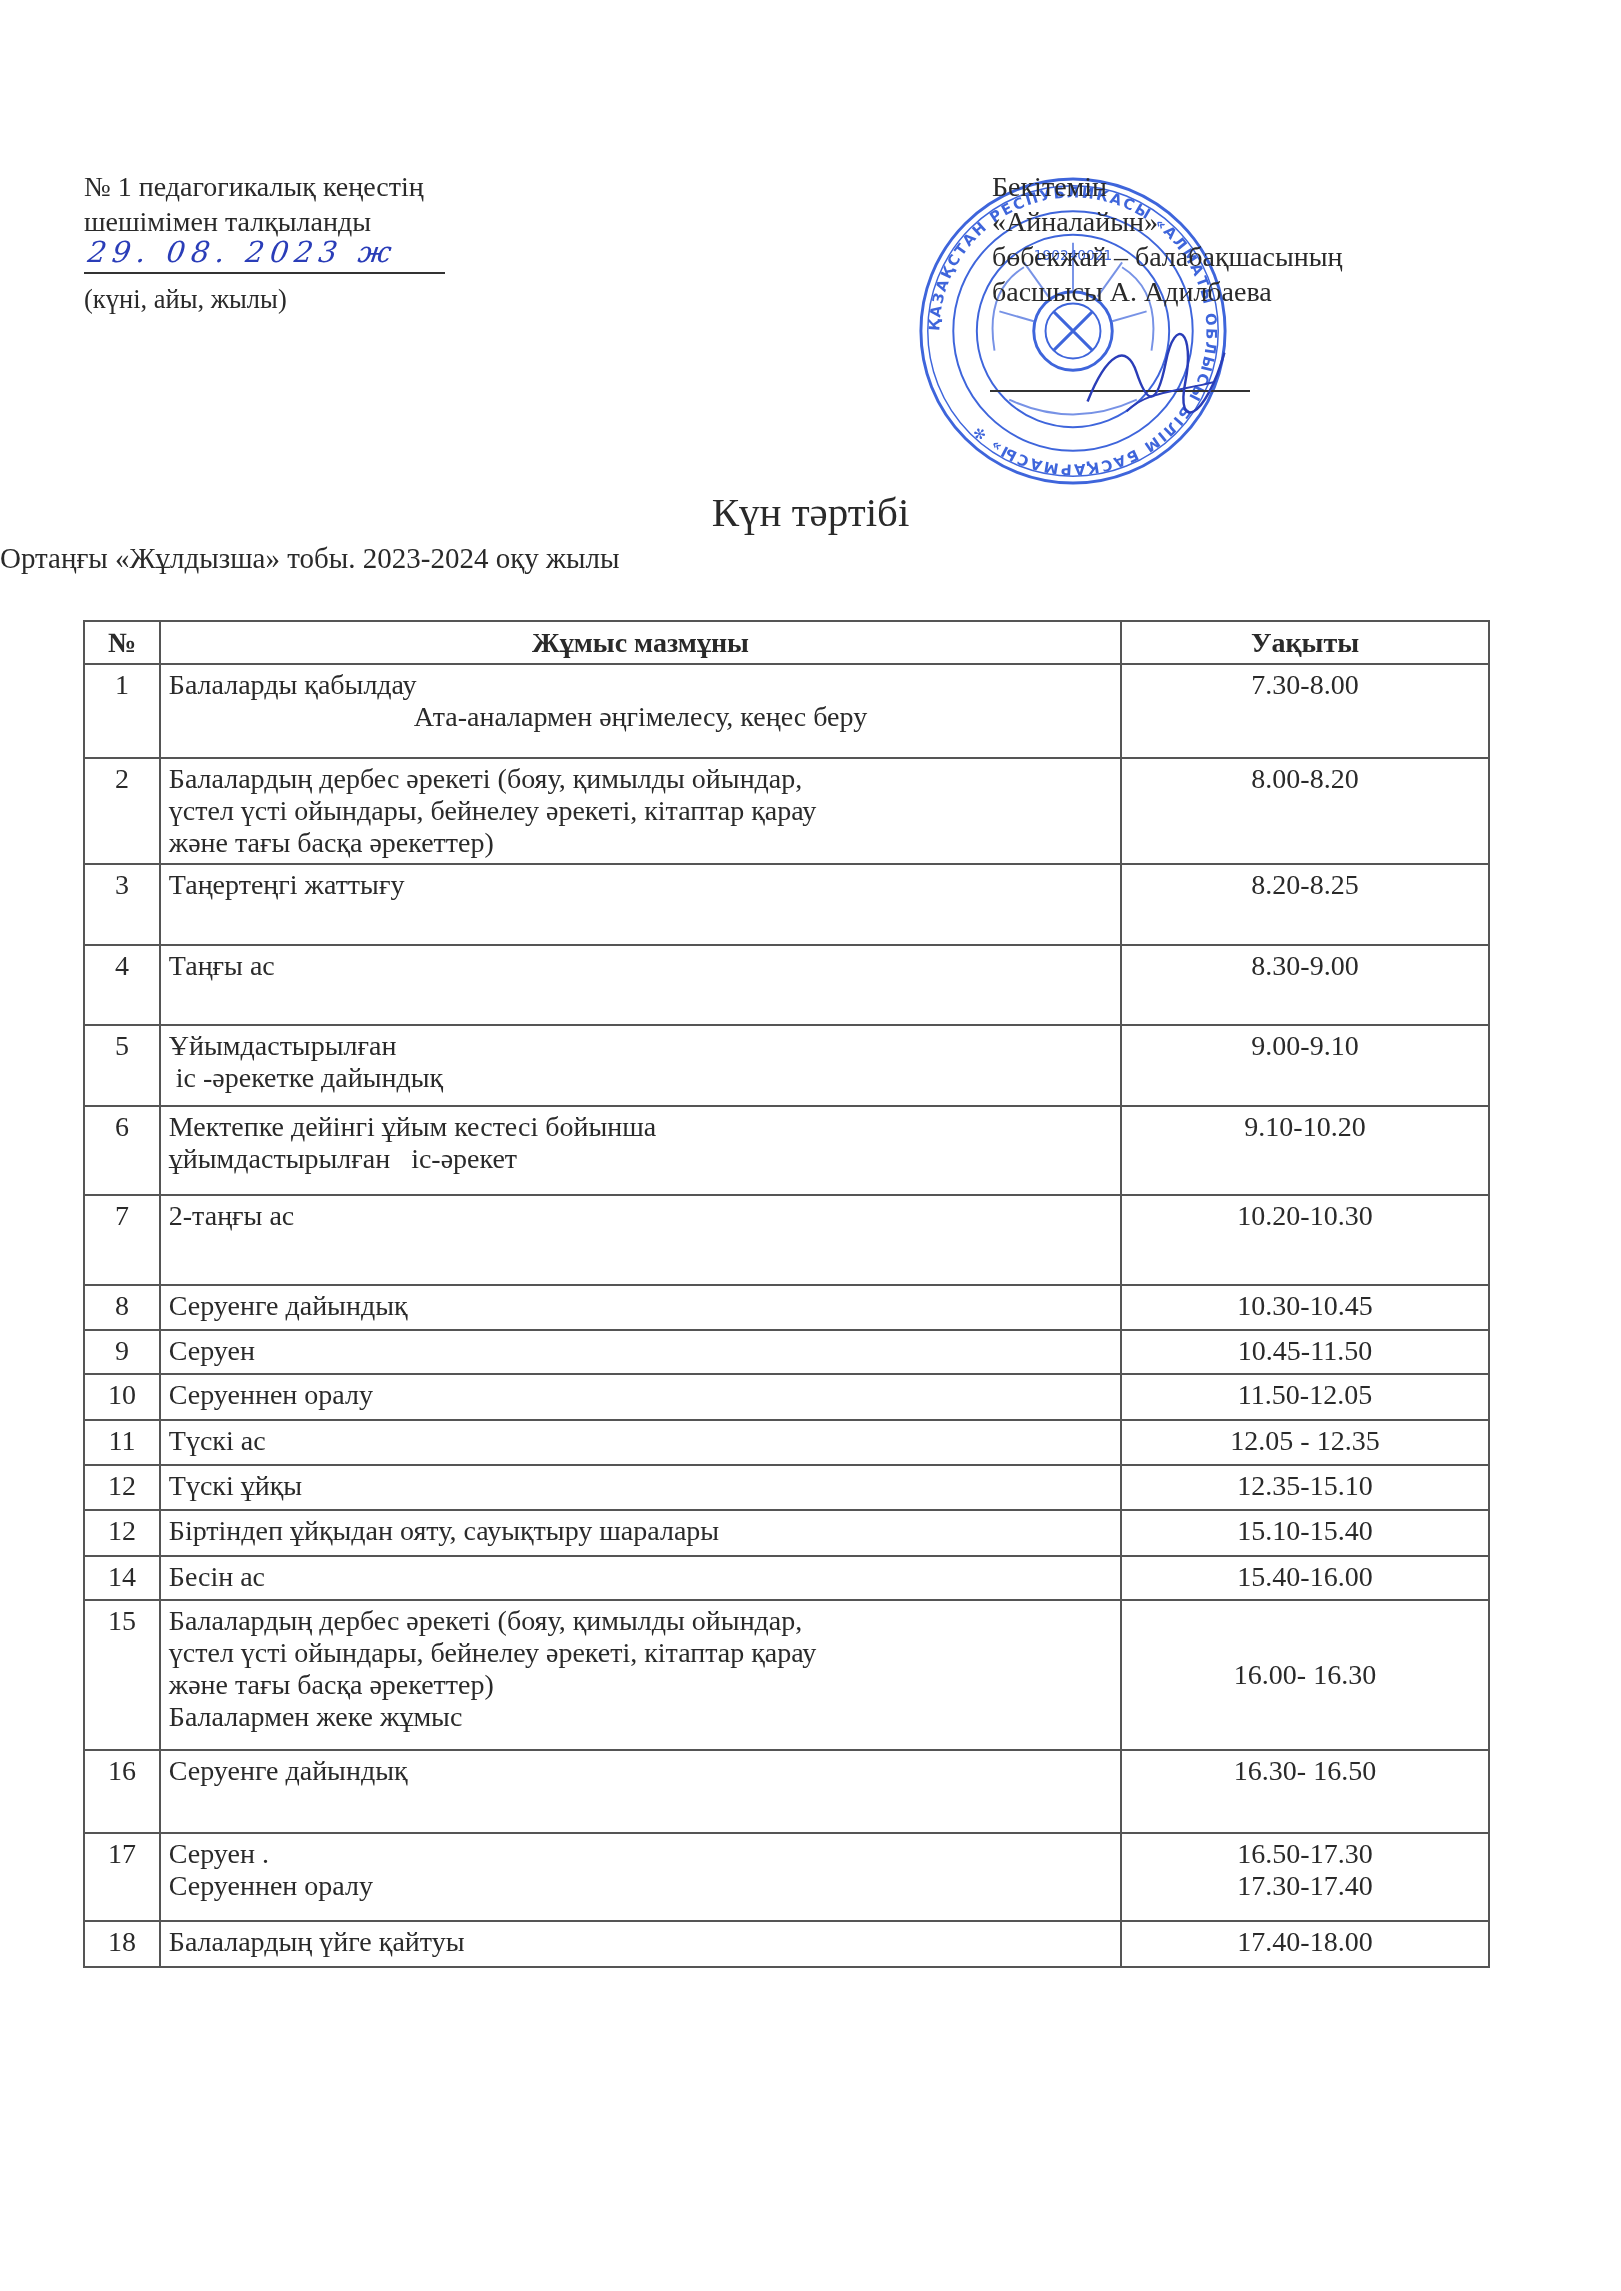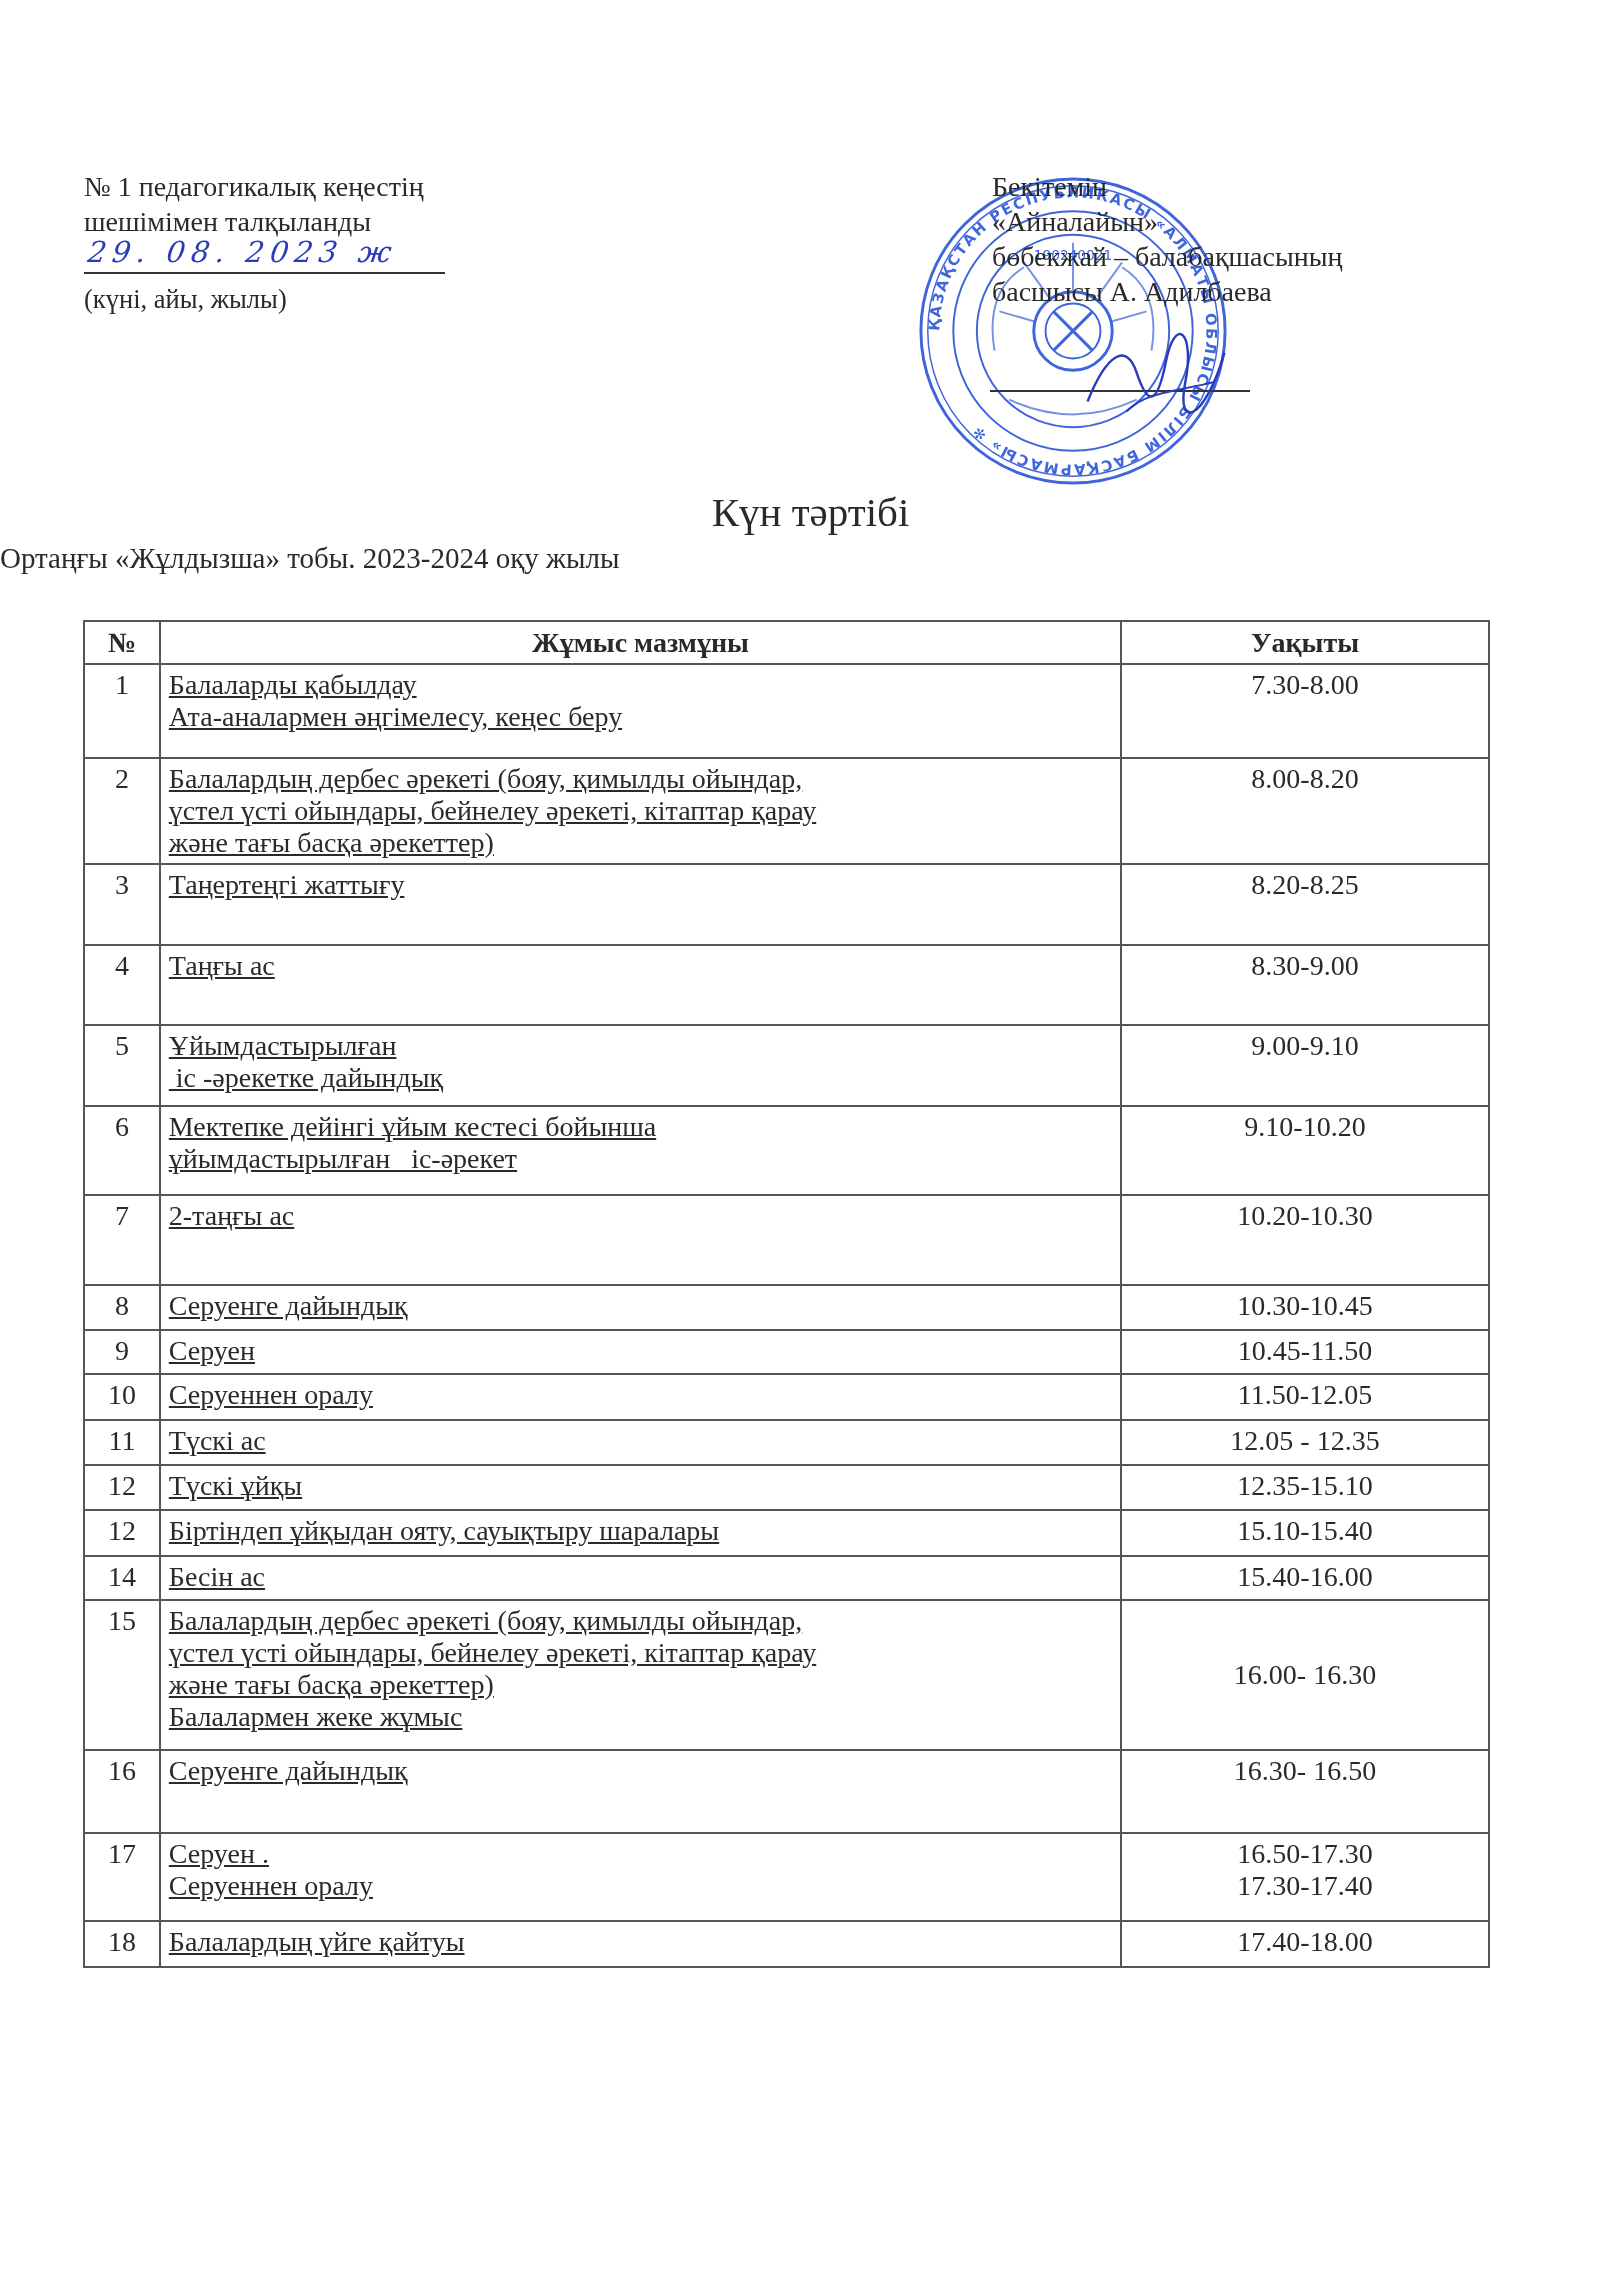--- a/index.html
+++ b/index.html
@@ -28,21 +28,21 @@
   .title { left: 0; width: 1621px; top: 488px; text-align: center; font-size: 41px; }
   .subtitle { left: 0; width: 1621px; top: 542px; text-align: left; font-size: 29px; }
   .table {
     left: 83px; top: 620px; width: 1407px; border-collapse: collapse; table-layout: fixed;
     font-size: 28px; line-height: 32px;
   }
   .table td, .table th { border: 2px solid #555; vertical-align: top; padding: 3.9px 7.8px; }
   .table th { font-weight: bold; text-align: center; vertical-align: middle; padding: 3.9px 7.8px; }
   .c-num { width: 61px; text-align: center; padding-left: 2px !important; padding-right: 2px !important; }
   .c-time { width: 349px; text-align: center; }
-  .c-text div { white-space: nowrap; text-decoration: underline; }
+  .c-text div { white-space: nowrap; }
   .time-mid { vertical-align: middle !important; }
 </style>
 </head>
 <body>
 
 <div class="abs left-block">
   <div class="line">№ 1 педагогикалық кеңестің</div>
   <div class="line">шешімімен талқыланды</div>
   <div class="line">
     <span class="date-line">
@@ -107,21 +107,21 @@
       <th class="c-num">№</th>
       <th>Жұмыс мазмұны</th>
       <th class="c-time">Уақыты</th>
     </tr>
   </thead>
   <tbody id="rows">
       <tr style="height: 94px;">
         <td class="c-num">1</td>
         <td class="c-text">
           <div style="white-space: pre;">Балаларды қабылдау</div>
-          <div style="white-space: pre;">Ата-аналармен әңгімелесу, кеңес беру</div>
+          <div style="white-space: pre; text-align: center;">Ата-аналармен әңгімелесу, кеңес беру</div>
         </td>
         <td class="c-time">
           <div>7.30-8.00</div>
         </td>
       </tr>
       <tr style="height: 89px;">
         <td class="c-num">2</td>
         <td class="c-text">
           <div style="white-space: pre;">Балалардың дербес әрекеті (бояу, қимылды ойындар,</div>
           <div style="white-space: pre;">үстел үсті ойындары, бейнелеу әрекеті, кітаптар қарау</div>

